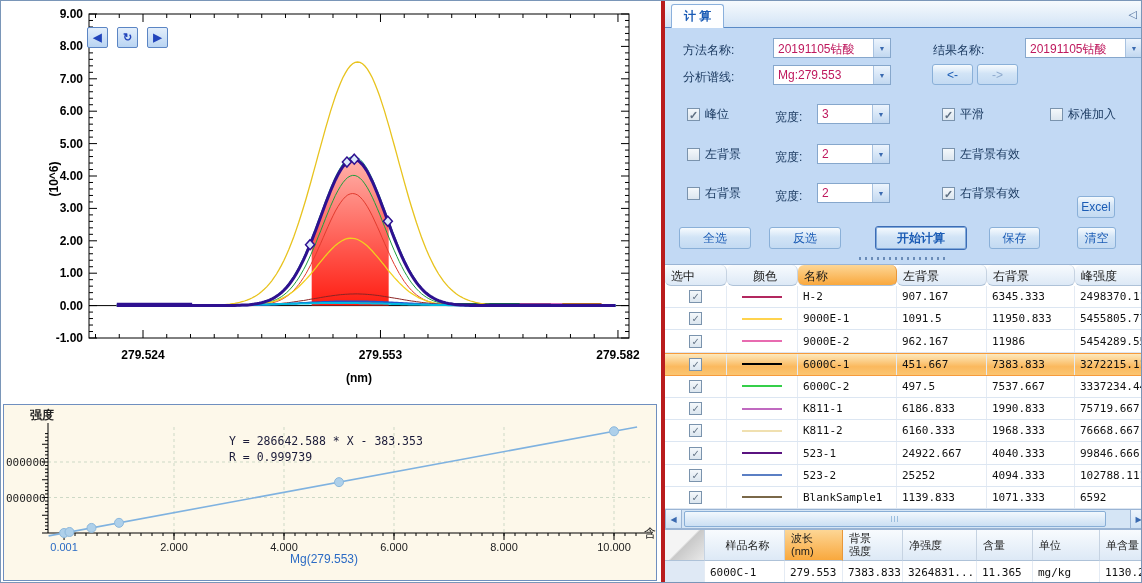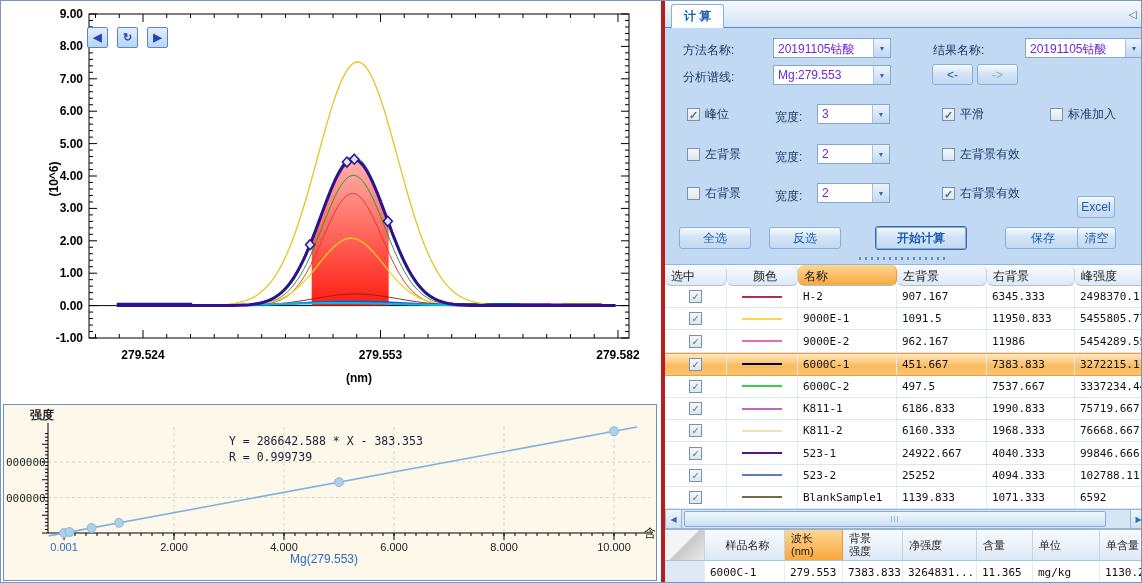--- a/index.html
+++ b/index.html
@@ -19,21 +19,21 @@
   .right{position:absolute;left:660px;top:0;width:482px;height:583px;background:#c2d9f4;
          border-left:4px solid #b91c1c;}
   .tabbar{position:absolute;left:0;top:0;width:100%;height:27px;
           background:linear-gradient(#f6fafd,#d3e4f6);border-bottom:1px solid #5a8ac6;}
   .tab{position:absolute;left:6px;top:3px;height:24px;padding:3px 12px 0 12px;background:#fdfeff;
        border:1px solid #8ab0dc;border-bottom:none;border-radius:3px 3px 0 0;
        color:#1a5bb5;font-size:12px;font-weight:bold;}
   .collapse{position:absolute;right:6px;top:7px;color:#4a6a9a;font-size:11px;}
   .lbl{position:absolute;color:#17365d;font-size:12px;white-space:nowrap;}
   .combo{position:absolute;height:20px;background:#fff;border:1px solid #86a7cc;display:flex;}
-  .combo .val{flex:1;font-size:12px;color:#6d28d9;padding:2px 3px 0 4px;overflow:hidden;white-space:nowrap;}
+  .combo .val{flex:1;font-size:12px;color:#be185d;padding:2px 3px 0 4px;overflow:hidden;white-space:nowrap;}
   .combo .dd{width:17px;border-left:1px solid #a8c2e0;background:linear-gradient(#ecf4fd,#c2d8f0);
              color:#3a6ab0;font-size:7px;display:flex;align-items:center;justify-content:center;cursor:pointer;}
   .chk{position:absolute;display:flex;align-items:center;gap:5px;cursor:pointer;}
   .cb{width:13px;height:13px;border:1px solid #7a93ad;background:linear-gradient(#f4f8fb,#dce6ef);
       font-size:11px;line-height:12px;text-align:center;color:#5f7083;font-weight:bold;}
   .chk .cl{color:#17365d;font-size:12px;white-space:nowrap;text-align:right;}
   .btn{position:absolute;border:1px solid #8ab0d8;border-radius:3px;color:#1b5cb5;font-size:12px;
        background:linear-gradient(#f7fbfe,#d2e4f6 45%,#c3daf2);cursor:pointer;padding:0;}
   .btn.focusd{border:1px solid #3c6cb5;box-shadow:0 0 0 1px #7fa8d9 inset;font-weight:bold;}
   .btn.lite{color:#8fabce;}
@@ -485,21 +485,21 @@
     </div>
     <div class="chk checked" style="left:277px;top:184px">
       <span class="cb">✓</span>
       <span class="cl">右背景有效</span>
     </div>
 
     <button class="btn" style="left:412px;top:195px;width:38px;height:22px">Excel</button>
     <button class="btn" style="left:14px;top:226px;width:72px;height:22px">全选</button>
     <button class="btn" style="left:104px;top:226px;width:72px;height:22px">反选</button>
     <button class="btn focusd" style="left:210px;top:225px;width:92px;height:24px">开始计算</button>
-    <button class="btn" style="left:340px;top:226px;width:76px;height:22px">保存</button>
+    <button class="btn" style="left:324px;top:226px;width:51px;height:22px">保存</button>
     <button class="btn" style="left:412px;top:226px;width:39px;height:22px">清空</button>
 
     <div class="splitter">
         <div class="grip"></div>
       </div>
 
     <div class="table1">
       <div class="t1h">
         <div class="hc c0">选中</div>
         <div class="hc c1">颜色</div>

